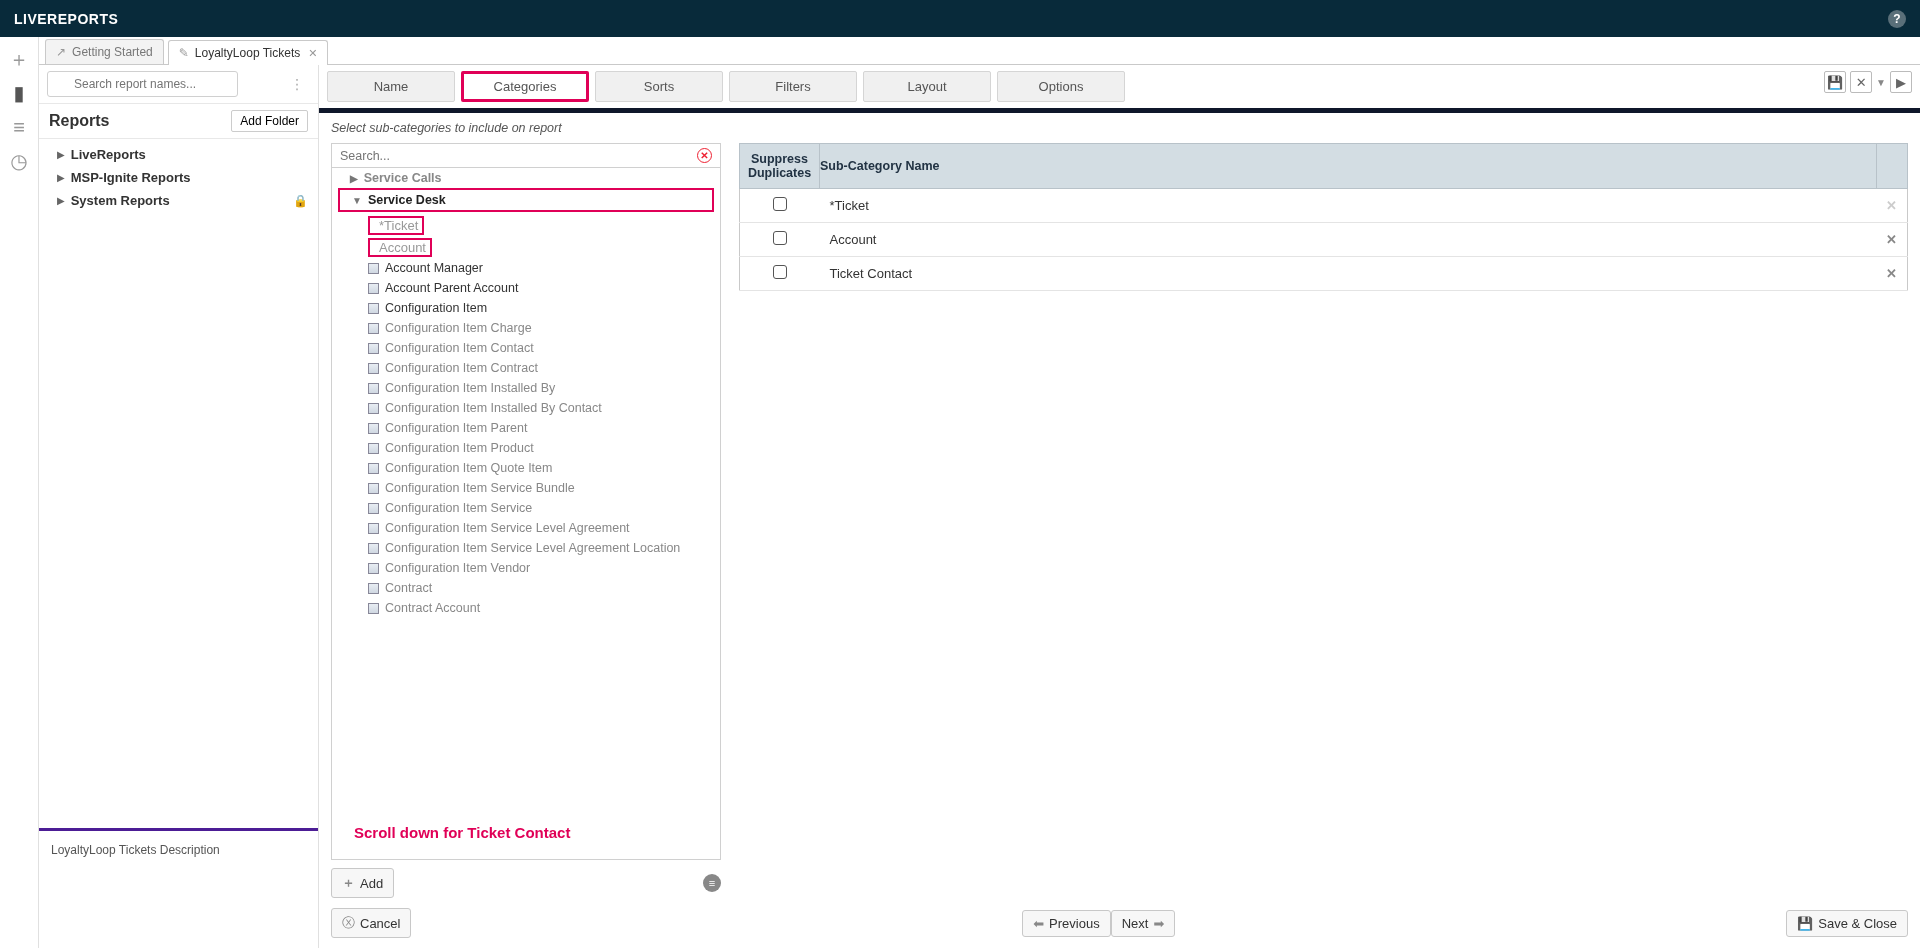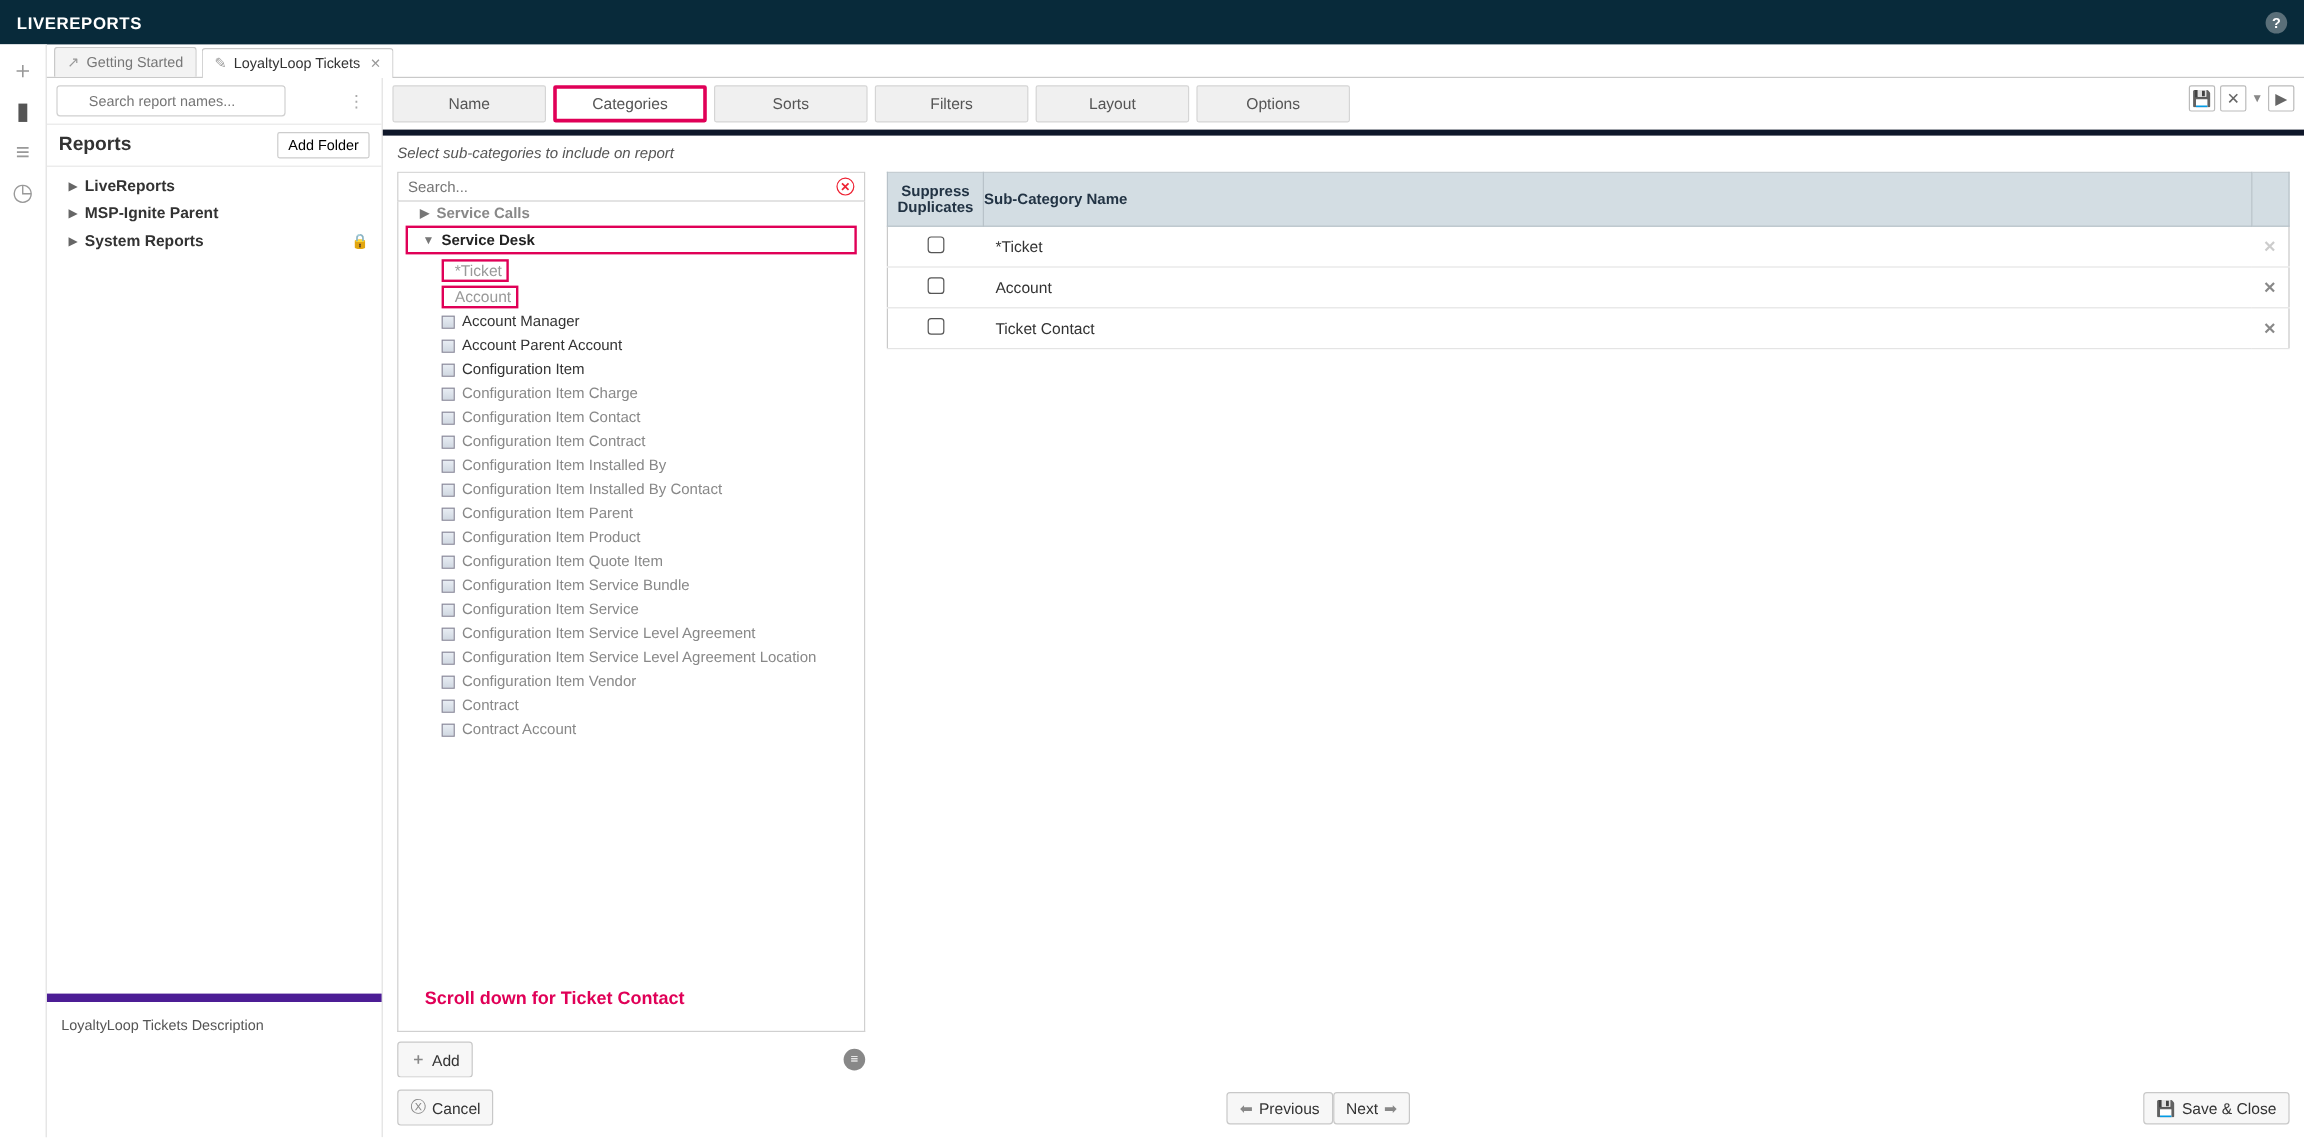--- a/index.html
+++ b/index.html
@@ -33,21 +33,21 @@
   
   .panel-header { display: flex; justify-content: space-between; align-items: center; padding: 6px 10px; border-top: 1px solid #e8e8e8; border-bottom: 1px solid #e8e8e8; }
   .panel-header .title { font-weight: bold; font-size: 16px; }
   .add-folder-btn { border: 1px solid #ccc; background: #fff; padding: 3px 8px; font-size: 12px; border-radius: 2px; cursor: pointer; }
   
   .folder-list { flex: 1; padding: 4px 0; }
   .folder-item { display: flex; align-items: center; gap: 6px; padding: 4px 10px 4px 18px; font-size: 13px; cursor: pointer; }
   .folder-item .chev { color: #666; font-size: 10px; }
   .folder-item .lock { margin-left: auto; color: #999; font-size: 12px; }
   
-  .desc-box { border-top: 7px solid #4c1d95; padding: 12px 12px; font-size: 12px; color: #555; min-height: 120px;}
+  .desc-box { border-top: 3px solid #4c1d95; padding: 12px 12px; font-size: 12px; color: #555; min-height: 120px;}
   
   .right-panel { flex: 1; display: flex; flex-direction: column; }
   
   .config-bar { display: flex; align-items: flex-start; padding: 6px 8px; gap: 6px; border-bottom: 5px solid #0f172a; }
   .config-tab { width: 128px; text-align: center; padding: 7px 0; border: 1px solid #d5d5d5; background: #f0f0f0; font-size: 13px; color: #555; cursor: pointer; border-radius: 2px; }
   .config-tab.active { border: 3px solid #e00057; background: #fff; padding: 5px 0; }
   .config-bar-spacer { flex: 1; }
   .action-icons { display: flex; gap: 4px; align-items: center; }
   .action-icon { width: 22px; height: 22px; border: 1px solid #bbb; display: flex; align-items: center; justify-content: center; color: #666; font-size: 13px; cursor: pointer; background: #fff; border-radius: 2px;}
   
@@ -138,21 +138,21 @@
           <span class="title">Reports</span>
           <button class="add-folder-btn">Add Folder</button>
         </div>
         <div class="folder-list">
           <div class="folder-item">
             <span class="chev">▶</span>
             <b>LiveReports</b>
           </div>
           <div class="folder-item">
             <span class="chev">▶</span>
-            <b>MSP-Ignite Parent</b>
+            <b>MSP-Ignite Reports</b>
           </div>
           <div class="folder-item">
             <span class="chev">▶</span>
             <b>System Reports</b>
             <span class="lock">🔒</span>
           </div>
         </div>
         <div class="desc-box">LoyaltyLoop Tickets Description</div>
       </div>
 

